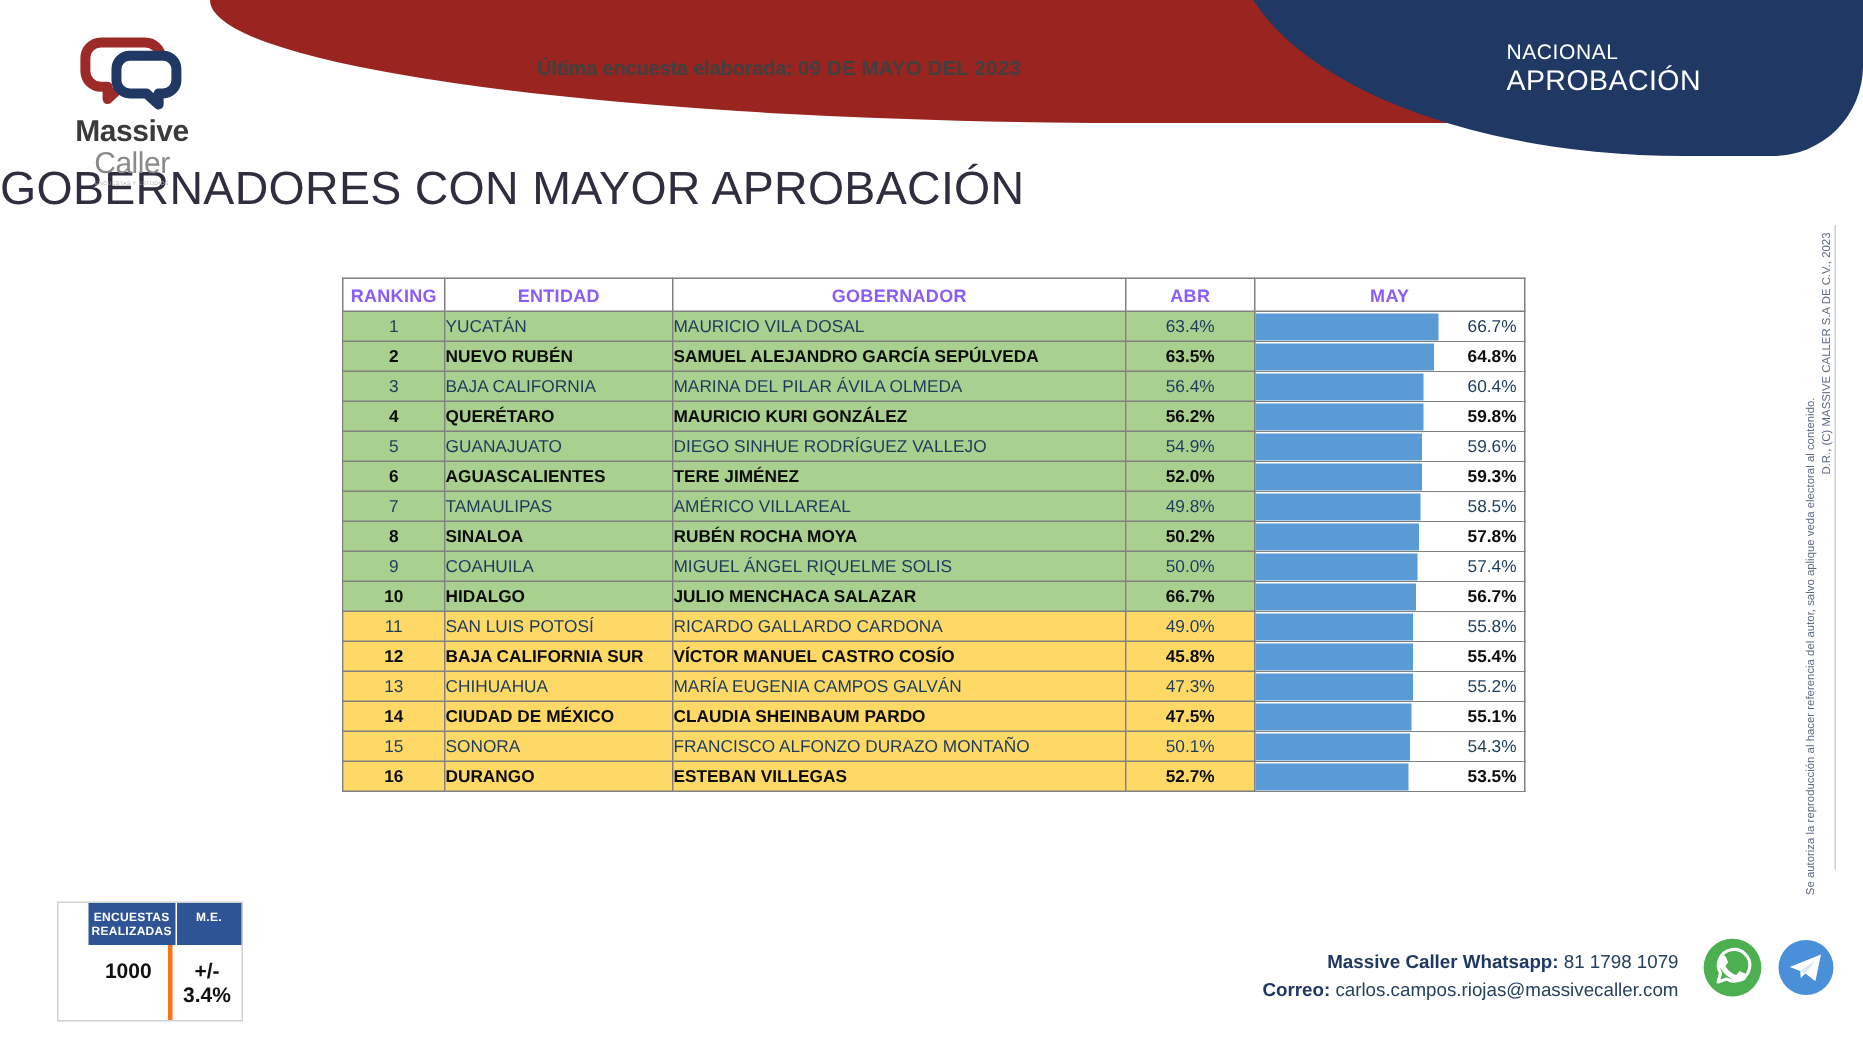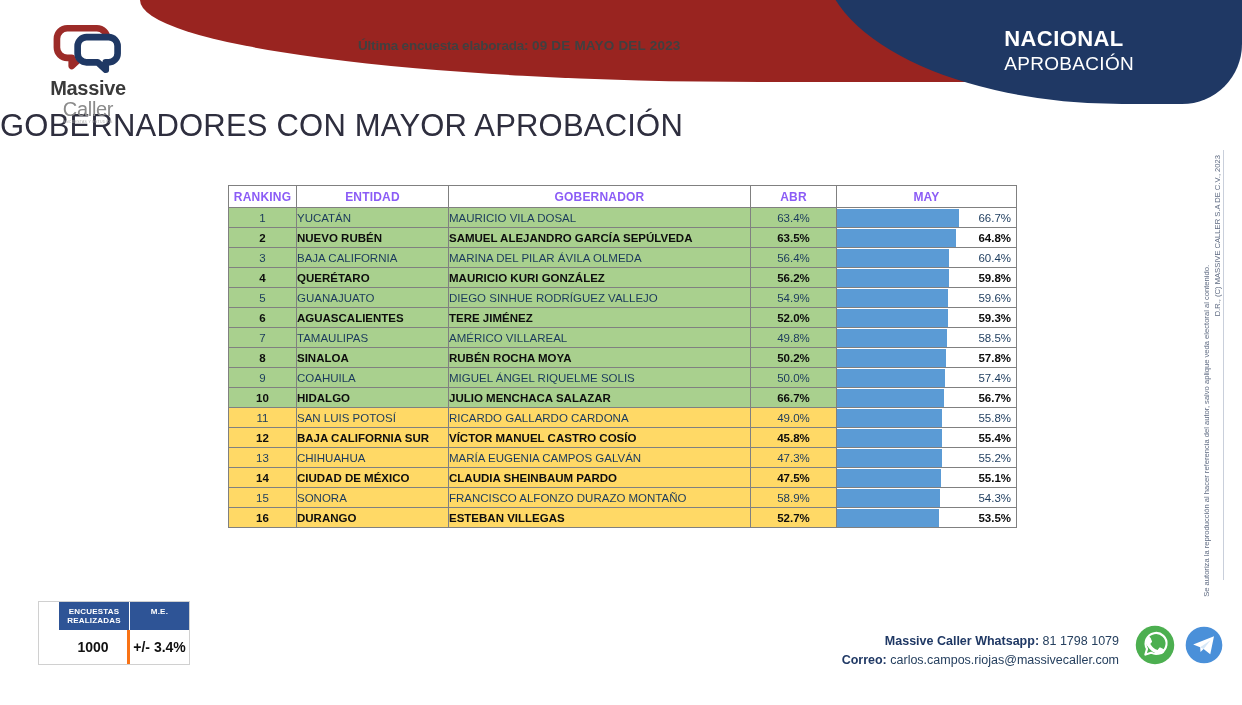--- a/index.html
+++ b/index.html
@@ -46,21 +46,21 @@
   .header-date .val { font-weight: bold; letter-spacing: 0.2px; }
 
   .header-right {
     position: absolute;
     top: 27px; right: 108px;
     text-align: left;
     z-index: 6;
     color: #ffffff;
   }
   .header-right .nacional {
-    font-size: 22px; font-weight: bold; letter-spacing: 0.4px; line-height: 1.12;
+    font-size: 14px; font-weight: normal; letter-spacing: 0.4px; line-height: 1.12;
   }
   .header-right .aprobacion {
     font-size: 19px; font-weight: normal; letter-spacing: 0.3px; line-height: 1.25;
   }
 
   
   .logo {
     position: absolute; top: 22px; left: 38px;
     width: 100px; z-index: 8;
     text-align: center;
@@ -162,21 +162,21 @@
   #side-line-2 {
     position: absolute; right: 31px; top: 265px;
     writing-mode: vertical-rl; transform: rotate(180deg);
     font-size: 7.6px; color: #5f6b82; white-space: nowrap;
   }
 
   
   .sample-box {
     position: absolute;
     left: 38px; top: 601px;
-    width: 152px;
+    width: 124px;
     border: 1px solid #d0d0d0;
     background: #fff;
     padding-left: 20px;
   }
   .sample-head { display: flex; background: #2e5496; }
   .sample-head > div {
     color: #fff; font-size: 8px; font-weight: bold;
     text-align: center; padding: 5px 2px; line-height: 1.15;
     letter-spacing: 0.2px;
   }
@@ -423,21 +423,21 @@
             <div class="bar-cell">
               <div class="bar" style="width: 104.424px;"></div>
               <span class="bar-label">55.1%</span>
             </div>
           </td>
         </tr>
         <tr class="gold">
           <td class="rk">15</td>
           <td class="ent">SONORA</td>
           <td class="gob">FRANCISCO ALFONZO DURAZO MONTAÑO</td>
-          <td class="abr">58.9%</td>
+          <td class="abr">50.1%</td>
           <td class="may">
             <div class="bar-cell">
               <div class="bar" style="width: 103.212px;"></div>
               <span class="bar-label">54.3%</span>
             </div>
           </td>
         </tr>
         <tr class="gold b">
           <td class="rk">16</td>
           <td class="ent">DURANGO</td>

